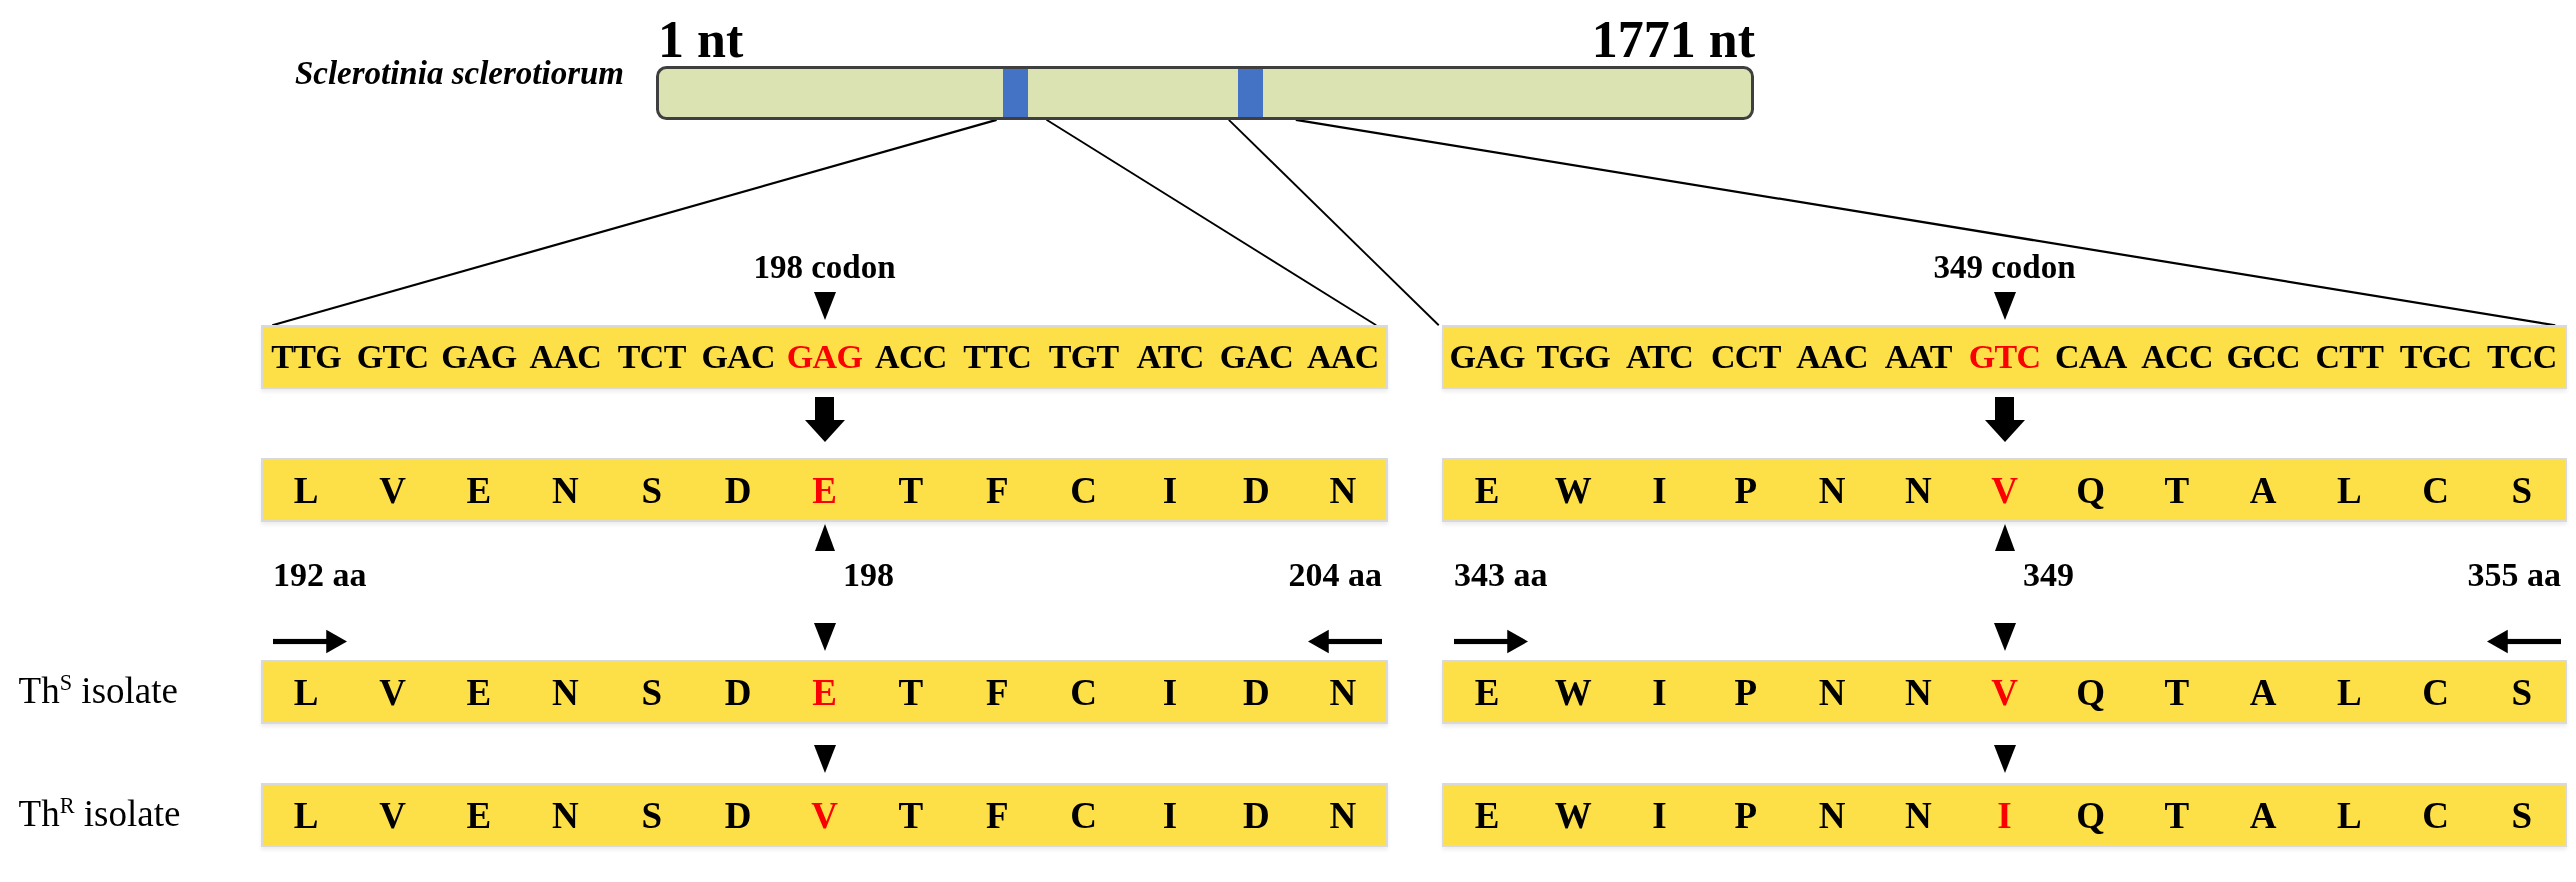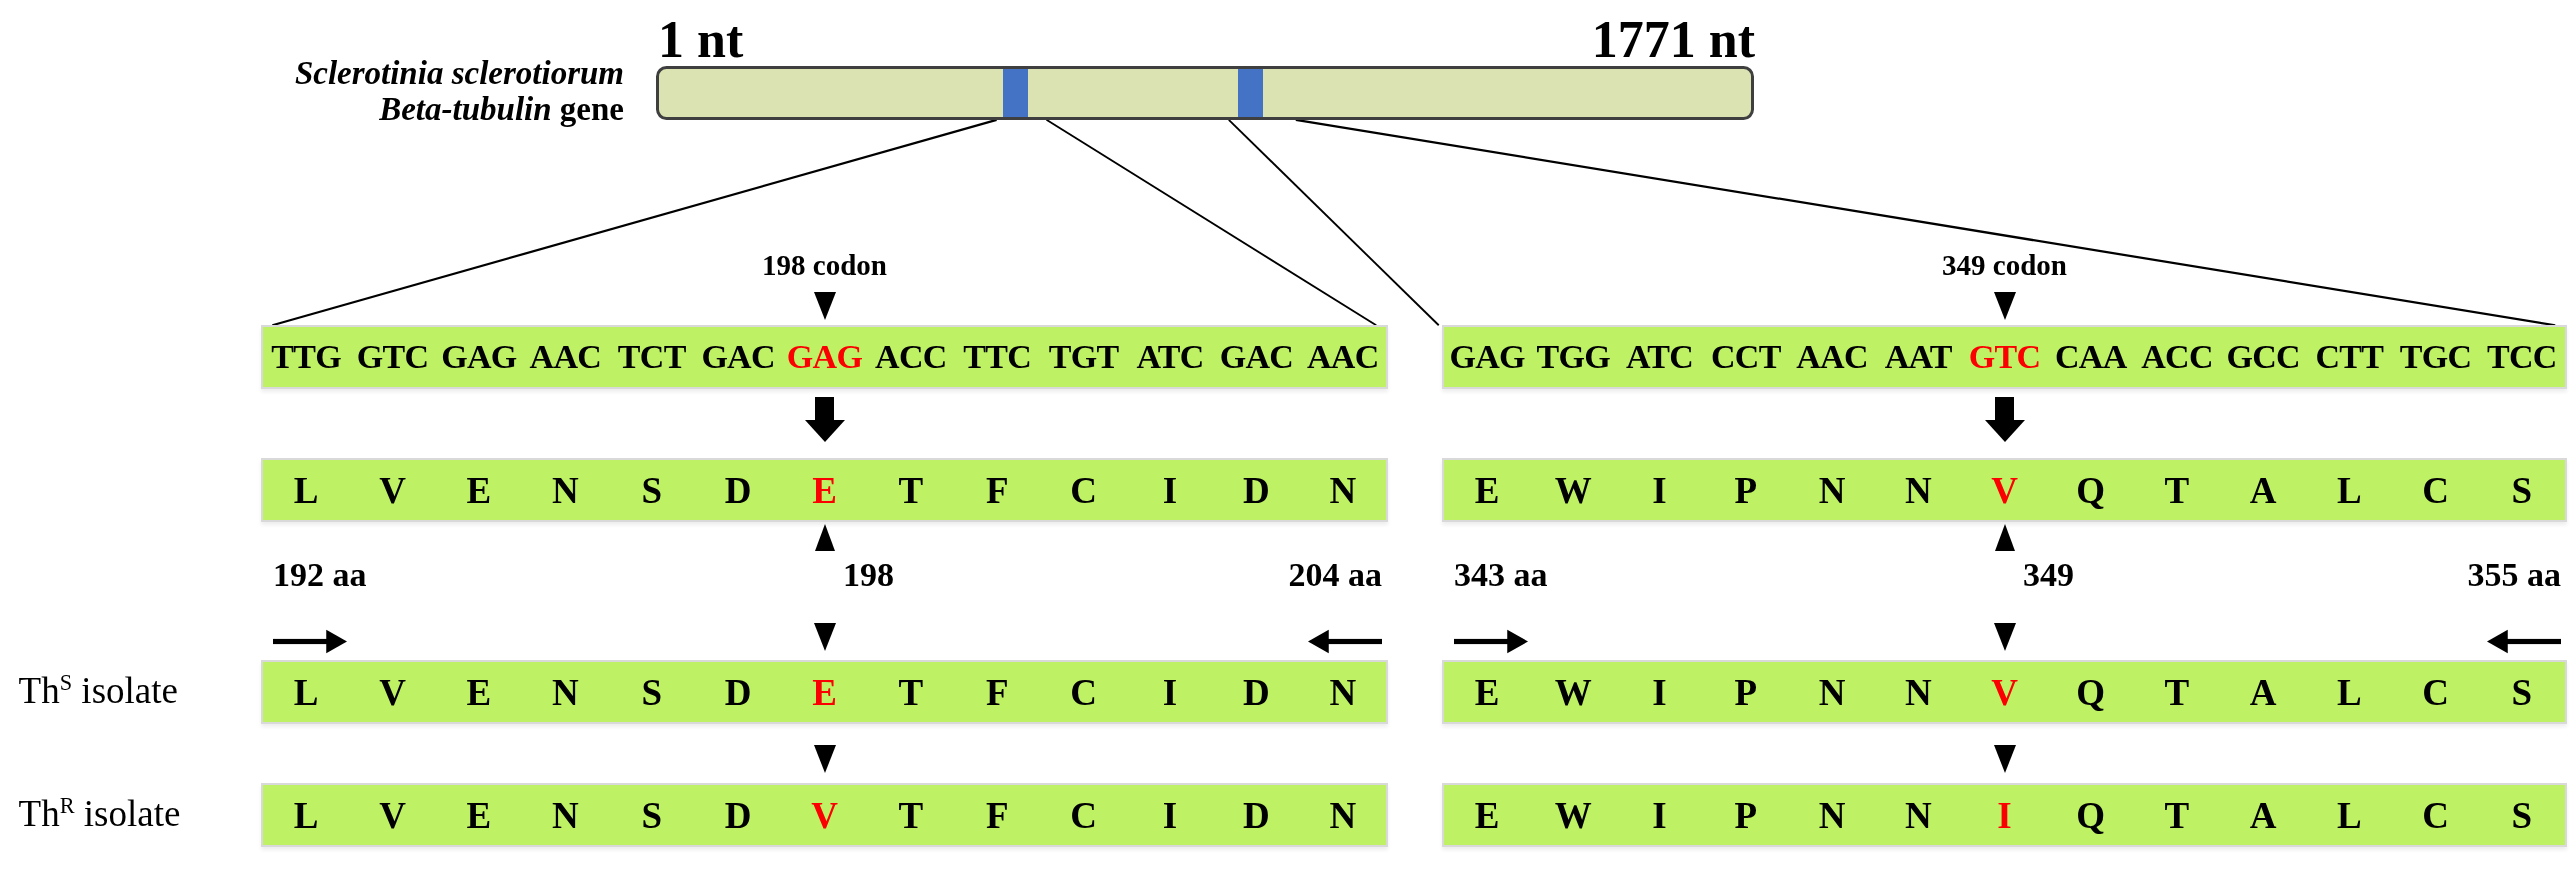--- a/index.html
+++ b/index.html
@@ -30,25 +30,25 @@
   }
   .marker{position:absolute;top:0;height:100%;width:25px;background:var(--marker,#4472c4);}
   .marker.m1{left:344px;}
   .marker.m2{left:579px;}
   
   .panel{position:absolute;top:0;height:100%;}
   .panel.left-panel{left:261px;width:1127px;}
   .panel.right-panel{left:1442px;width:1125px;}
   .codon-label{
     position:absolute;top:249px;left:50%;transform:translateX(-50%);
-    font-weight:bold;font-size:29px;white-space:nowrap;
+    font-weight:bold;font-size:33px;white-space:nowrap;
   }
   .seqbox{
     position:absolute;left:0;right:0;height:64px;
-    box-sizing:border-box;background:#bef264;
+    box-sizing:border-box;background:#fde047;
     border:2.2px solid var(--box-border,#d9d9d9);
     display:grid;grid-template-columns:repeat(13,1fr);
     align-items:center;text-align:center;
     font-weight:bold;
     box-shadow:0 3px 3.7px rgba(0,0,0,0.07);
   }
   .seqbox .cell{display:block;line-height:1;}
   .seqbox .cell.hl{color:var(--highlight,#fb0000);}
   .seqbox.nt{font-size:34px;letter-spacing:-0.7px;}
   .seqbox.aa{font-size:37px;}
@@ -89,21 +89,20 @@
 
   <svg class="connectors" viewBox="0 0 3459 1185">
     <line x1="1338" y1="161" x2="365" y2="437" stroke="#000" stroke-width="3"></line>
     <line x1="1405" y1="161" x2="1848" y2="437" stroke="#000" stroke-width="2.5"></line>
     <line x1="1650" y1="161" x2="1932" y2="437" stroke="#000" stroke-width="2.5"></line>
     <line x1="1740" y1="161" x2="3432" y2="437" stroke="#000" stroke-width="3"></line>
   </svg>
 
   <div class="species">
     <div><span class="it">Sclerotinia sclerotiorum</span></div>
-    <div><span class="it">Beta-tubulin</span><span> gene</span></div>
   </div>
 
   <div class="nt-label start">1 nt</div>
   <div class="nt-label end">1771 nt</div>
   <div class="genebar">
     <div class="marker m1"></div>
     <div class="marker m2"></div>
   </div>
 
   <div class="panel left-panel">

